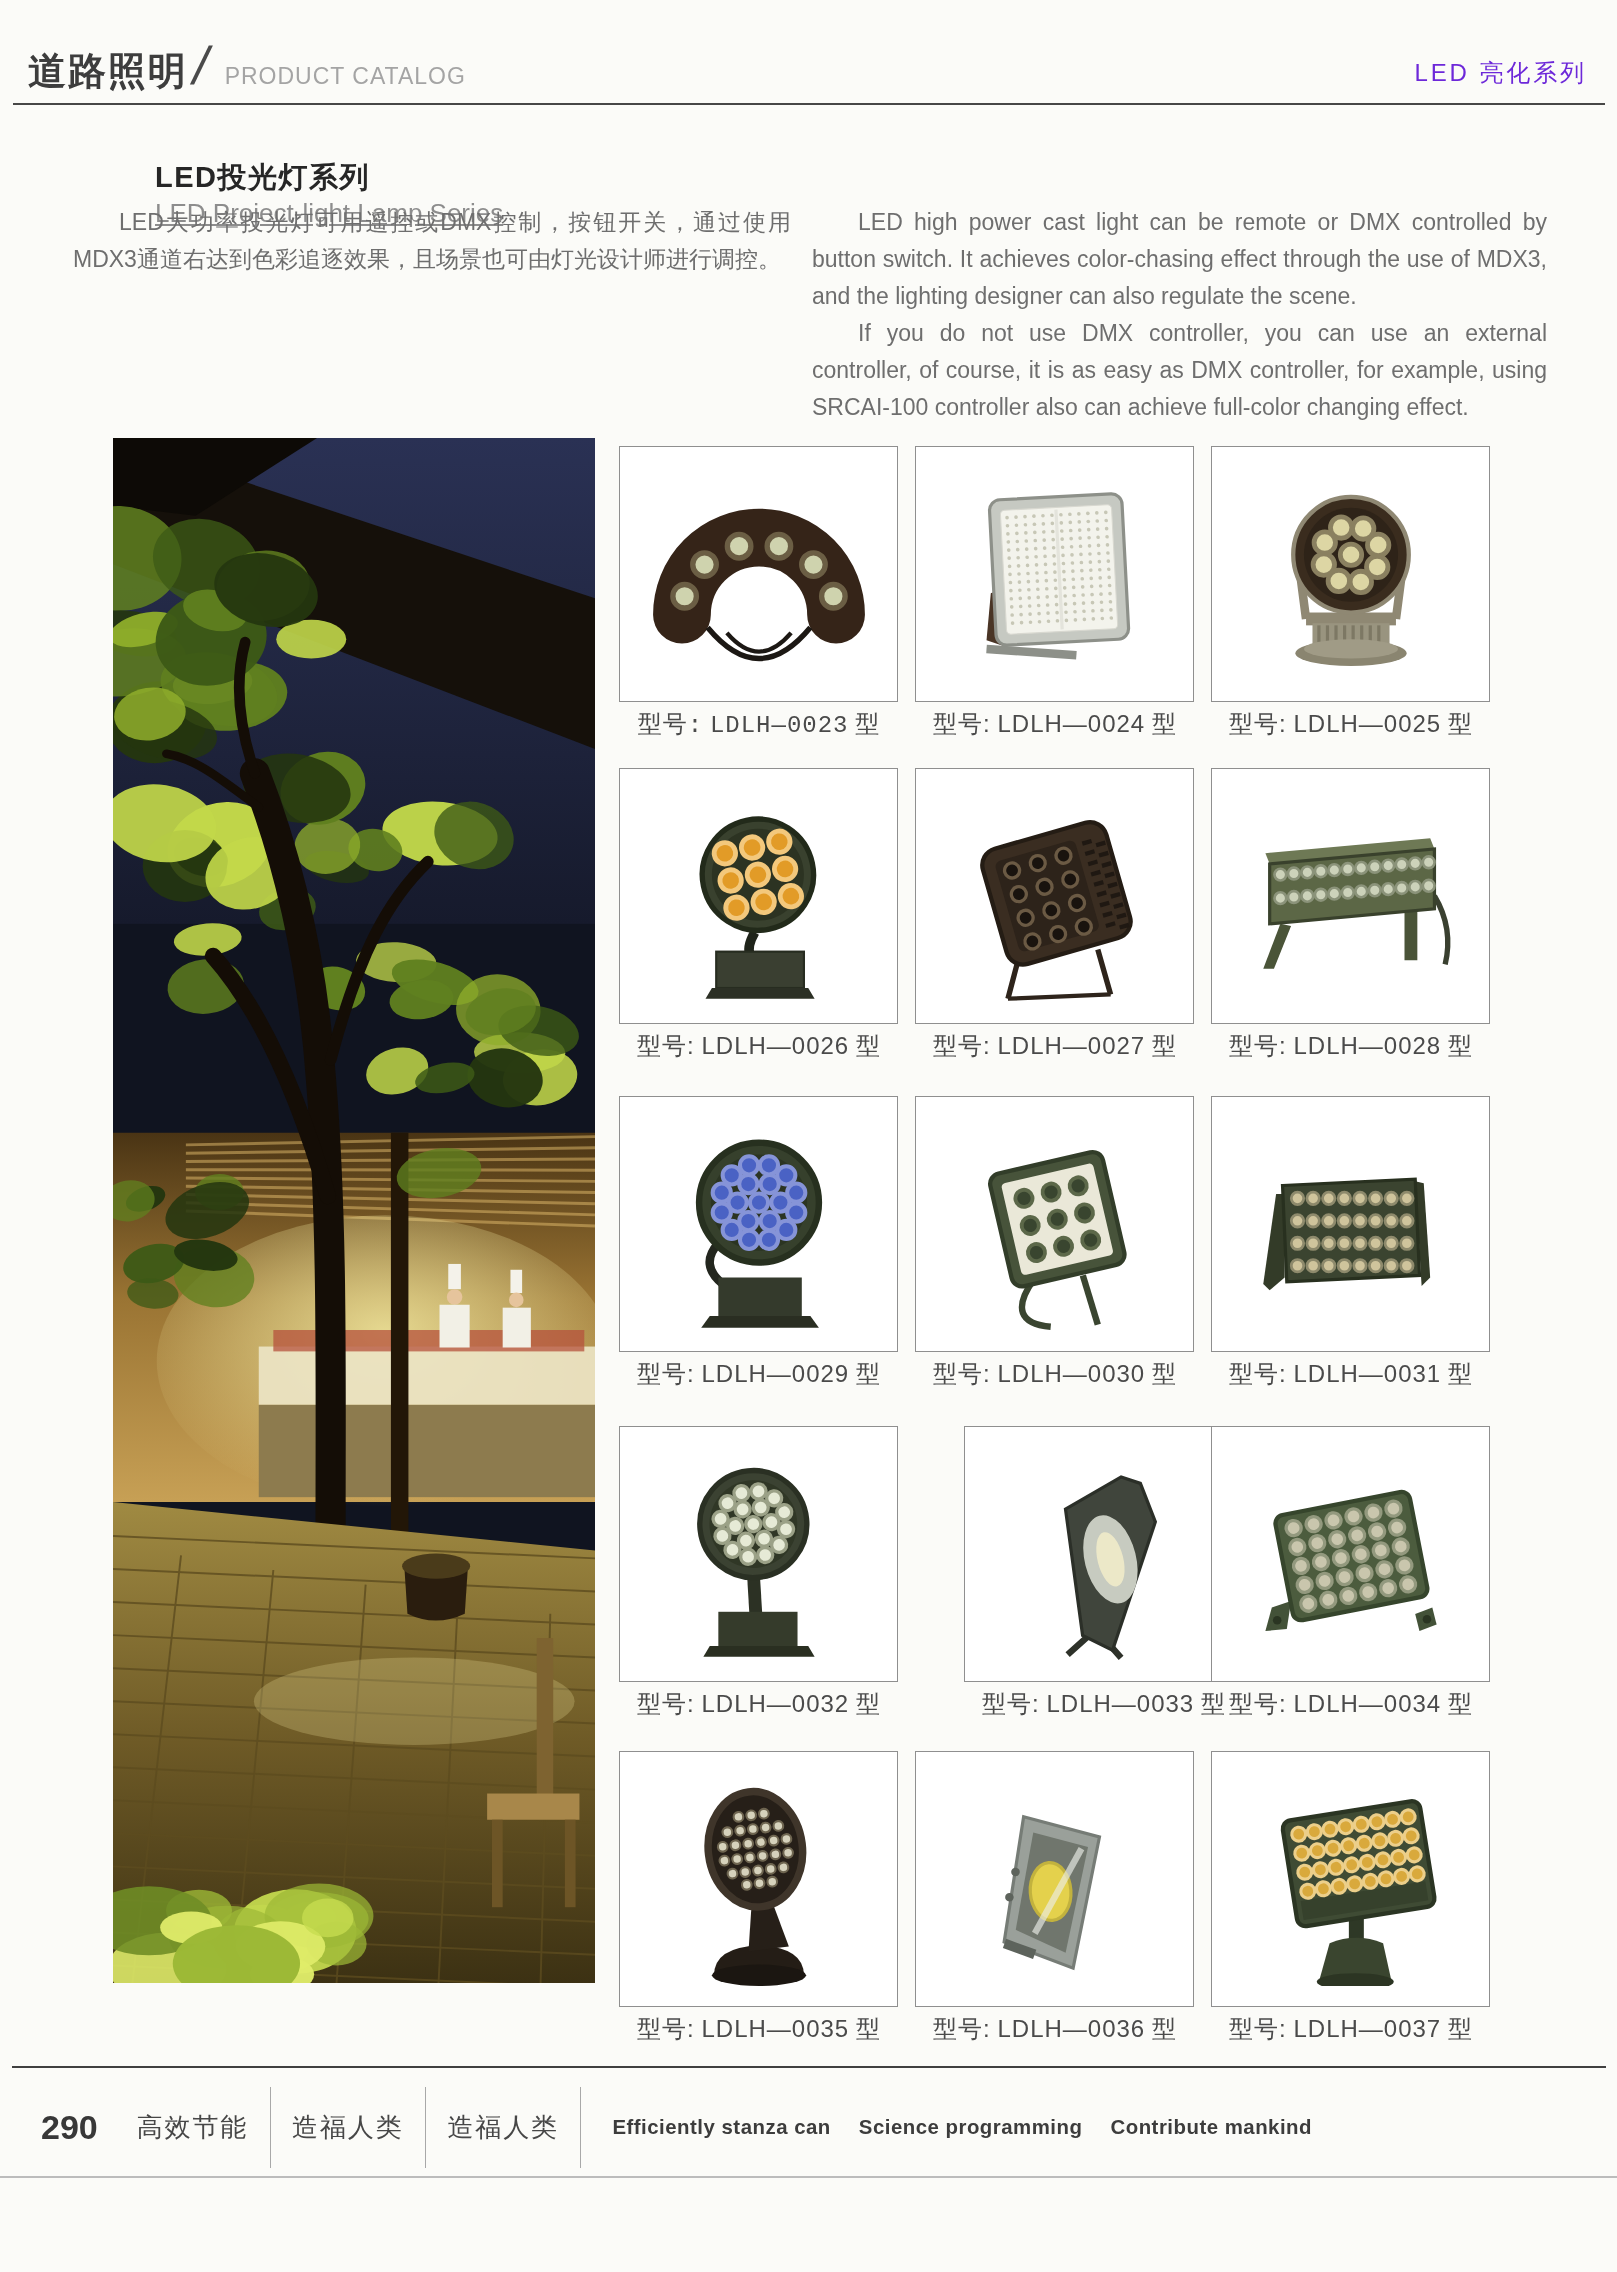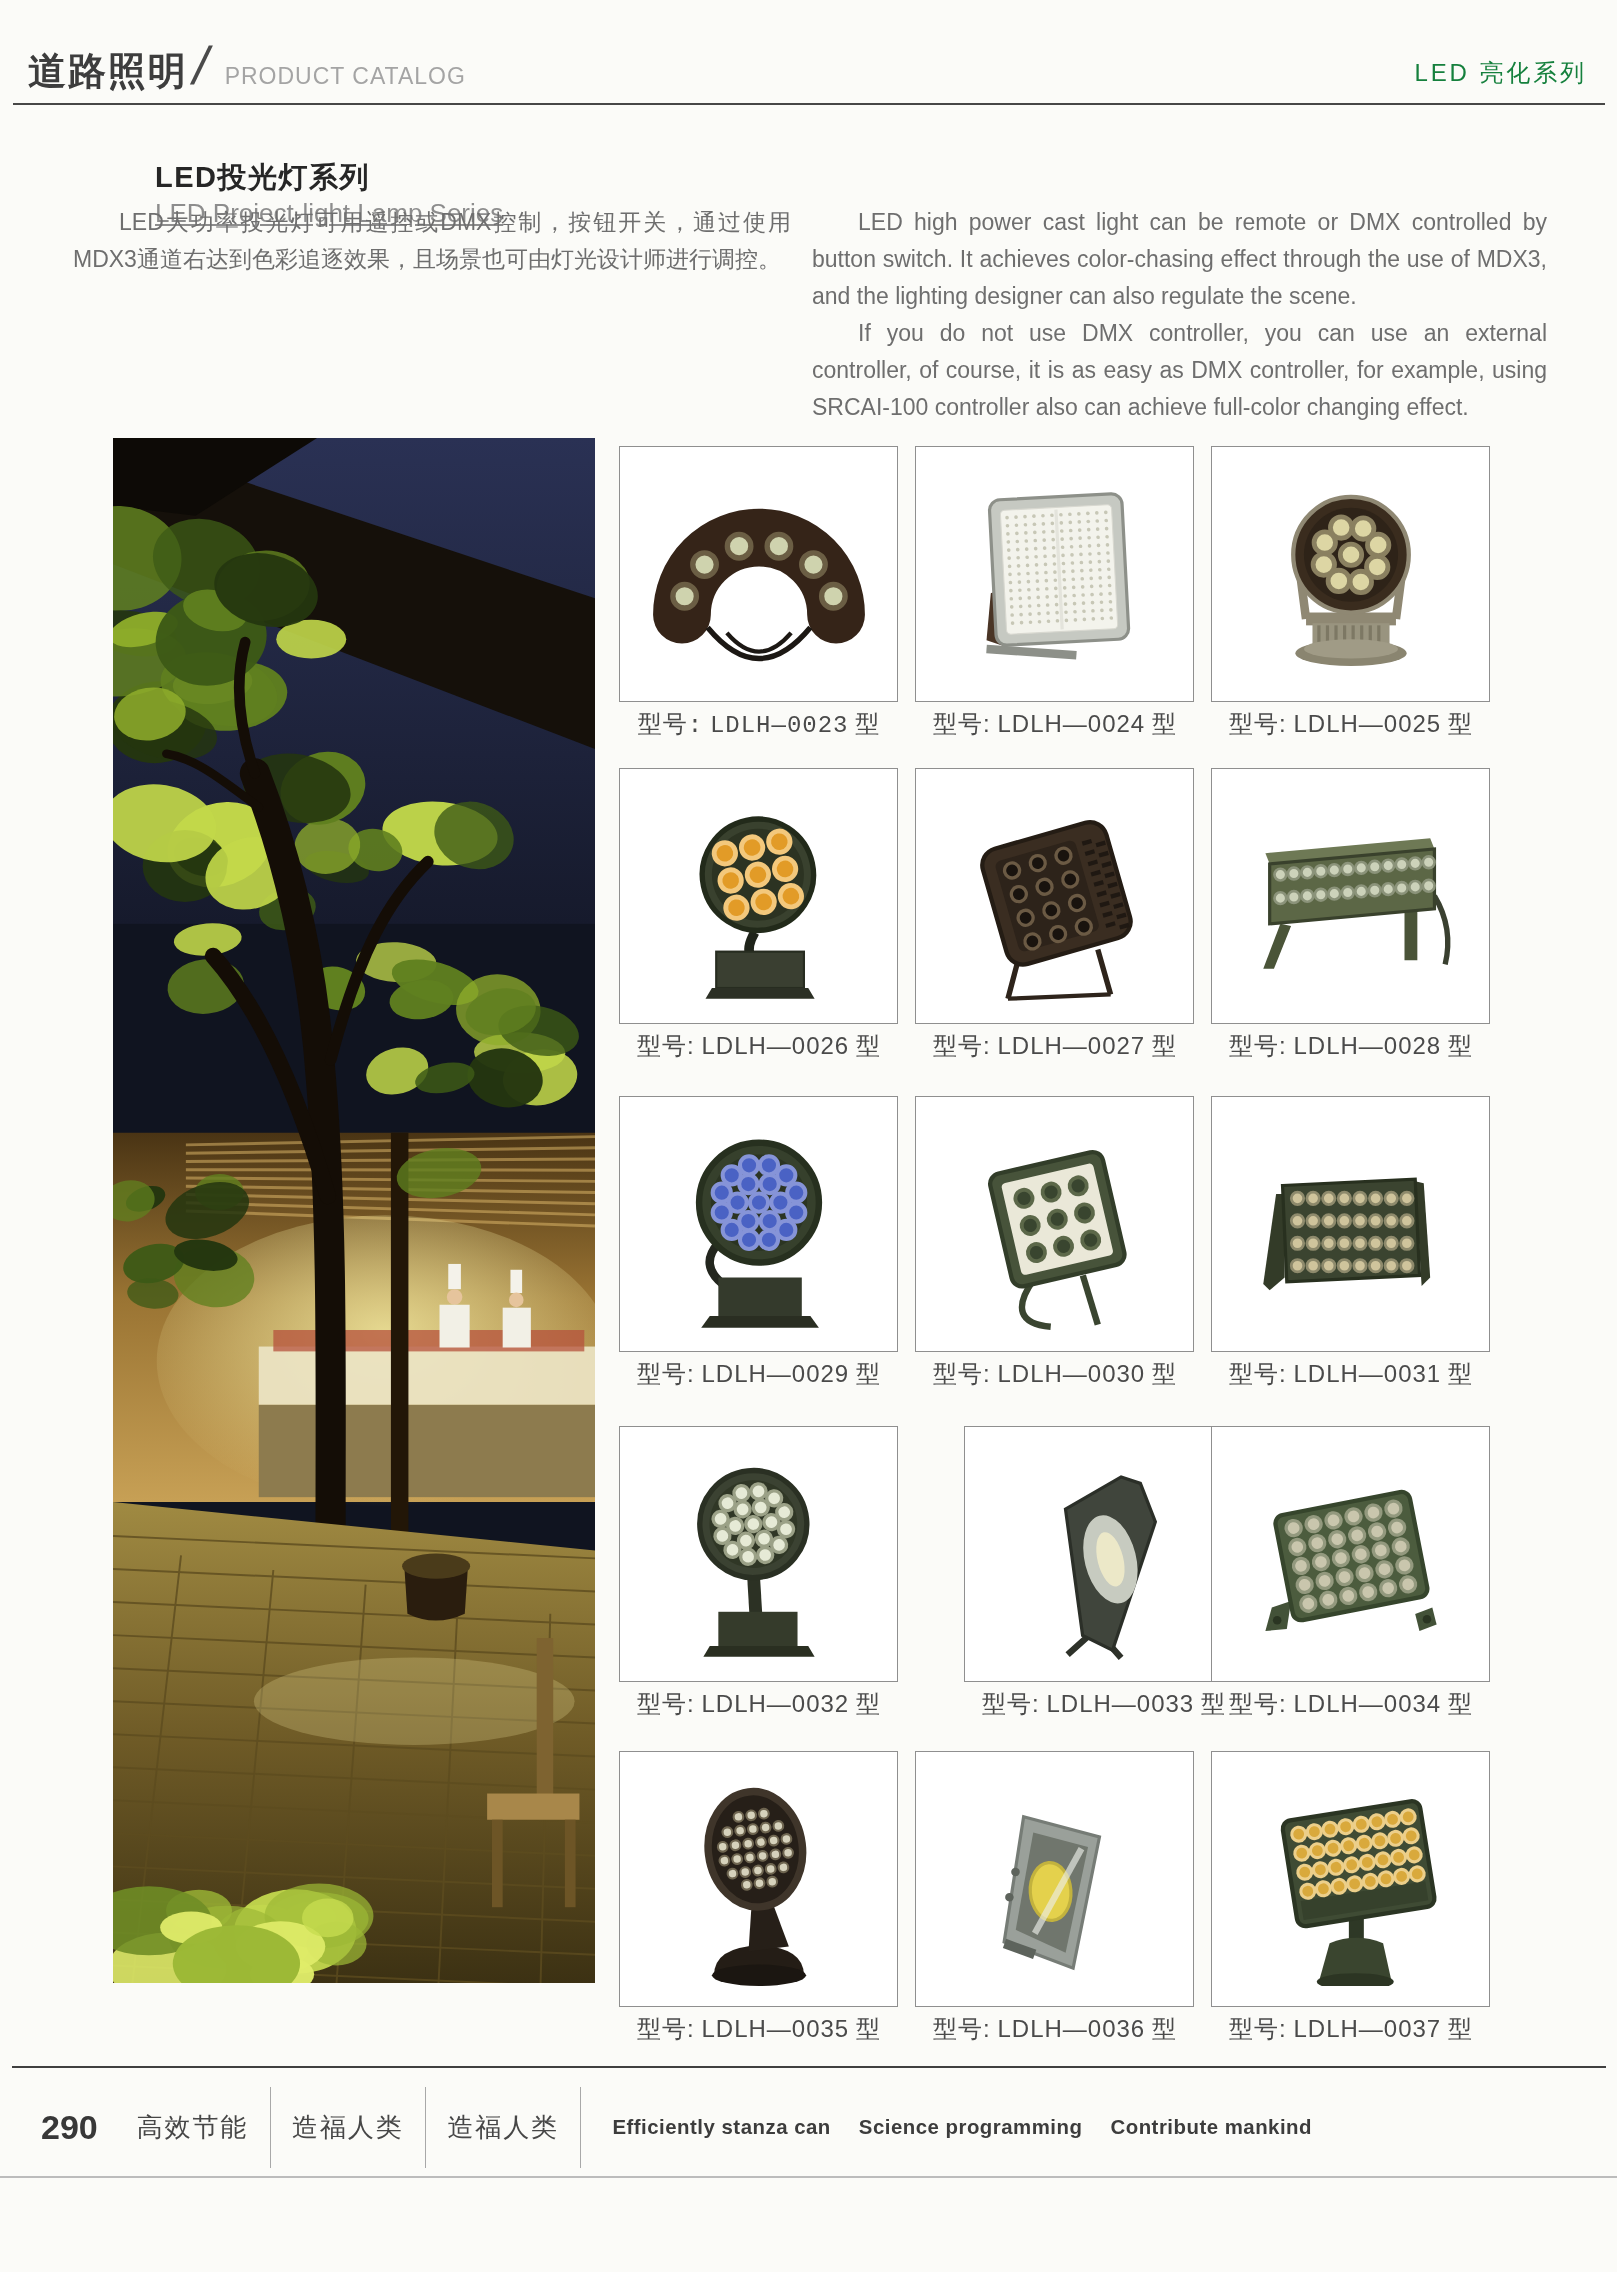--- a/index.html
+++ b/index.html
@@ -9,21 +9,21 @@
     font-family:"Liberation Sans","DejaVu Sans",sans-serif;
     color:#3f3f3f;
   }
   .abs{position:absolute;}
   
   .header{left:28px;top:35px;display:flex;align-items:baseline;}
   .brand-zh{font-size:38px;font-weight:bold;color:#3d3d3d;letter-spacing:1.9px;}
   .brand-slash{font-size:53px;color:#4a4a4a;font-weight:300;margin:0 2.9px 0 6.8px;transform:skewX(-12deg);display:inline-block;}
   .brand-en{font-size:42px;color:#4c4c4c;letter-spacing:1px;}
   .brand-sub{font-size:23px;color:#a4a4a4;margin-left:12.6px;letter-spacing:1px;}
-  .series{right:30px;top:57px;font-size:24px;color:#15803d;letter-spacing:2.9px;}
+  .series{right:30px;top:57px;font-size:24px;color:#6d28d9;letter-spacing:2.9px;}
   .header-rule{left:12.6px;top:103px;width:1592px;height:1.9px;background:#474747;}
   
   .sec-title{left:112px;top:158px;display:flex;align-items:baseline;flex-direction:column;}
   .sec-title-zh{font-size:29px;font-weight:bold;color:#262626;letter-spacing:1.5px;}
   .sec-title-en{font-size:26px;color:#8d8d8d;margin-left:43px;text-decoration:underline;}
   .intro{top:204px;font-size:23px;line-height:37px;color:#6e6e6e;text-align:justify;}
   .intro p{margin:0;text-indent:46px;}
   .intro-zh{left:73px;width:718px;}
   .intro-en{left:812px;width:735px;}
   

